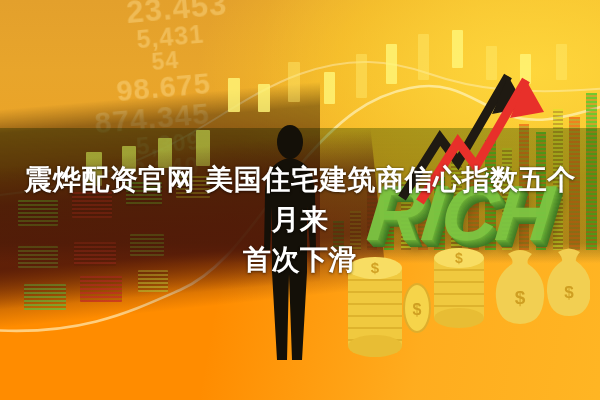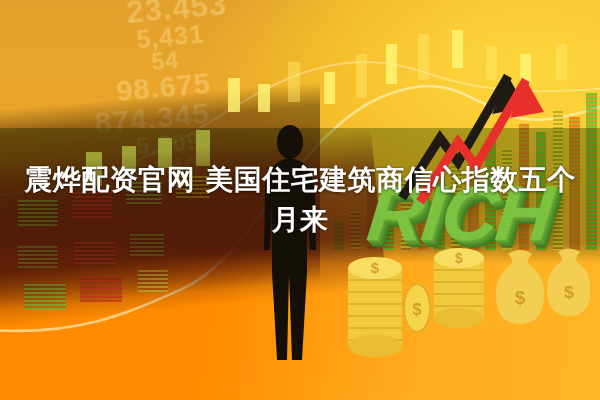--- a/index.html
+++ b/index.html
@@ -304,15 +304,16 @@
     </g>
 
     <g>
       <path d="M228 16 q11 -7 22 0 q-5 6 -4 9 q16 11 15 31 q-2 24 -22 24 q-20 0 -22 -24 q-1 -20 15 -31 q1 -3 -4 -9 Z" fill="#f2cf52"></path>
       <text x="239" y="62" font-size="17" font-weight="700" fill="#cf9f22" text-anchor="middle" font-family="Liberation Sans, sans-serif">$</text>
     </g>
   </svg>
 
   <div id="headline">
     <span>震烨配资官网 美国住宅建筑商信心指数五个月来</span><br>
+    <span>首次下滑</span>
   </div>
 
 </div>
 
 </body></html>

